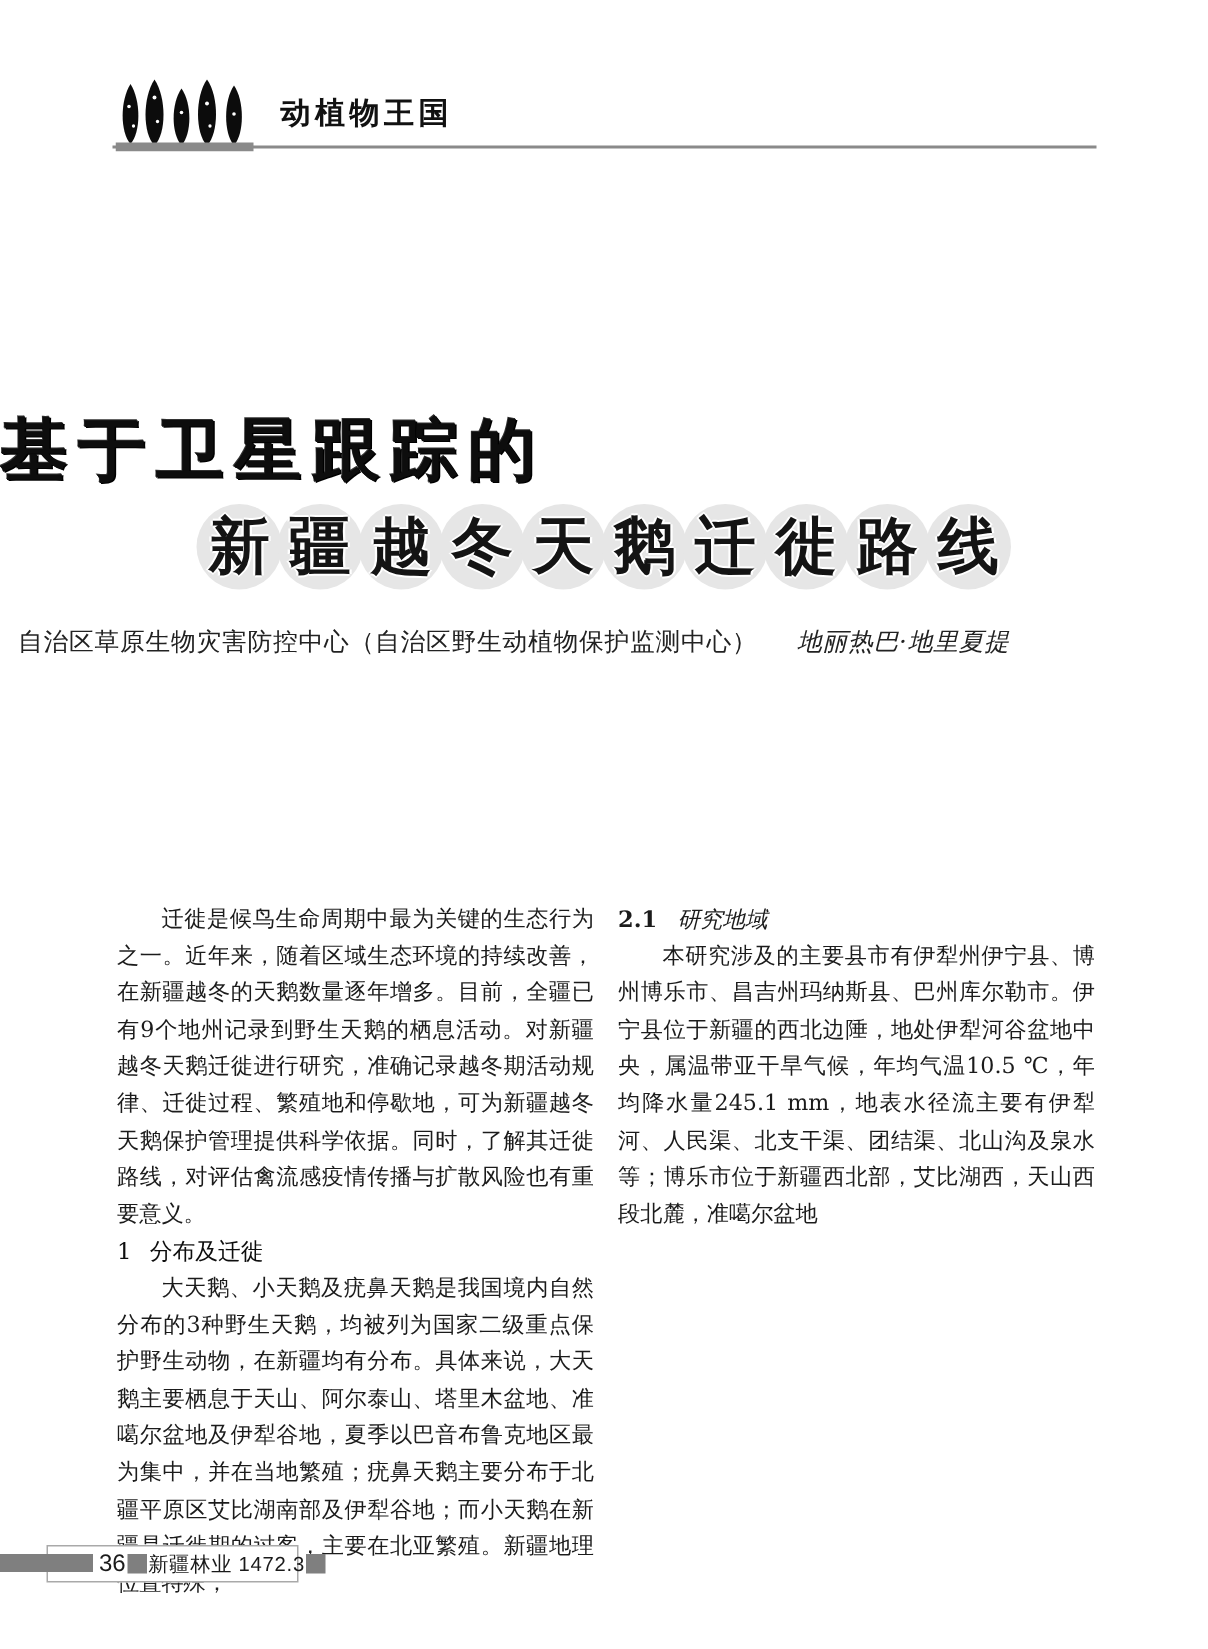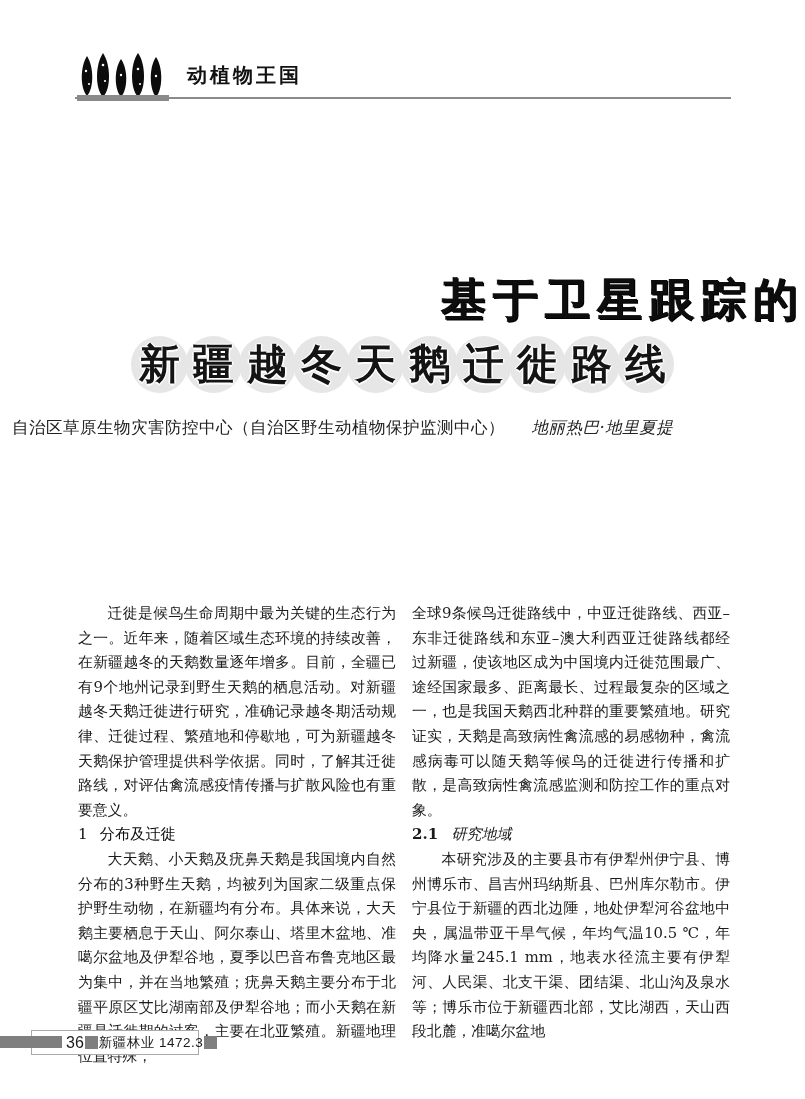--- a/index.html
+++ b/index.html
@@ -15,21 +15,21 @@
   }
   .trees{position:absolute;left:2px;bottom:-4px;width:96px;height:50px;}
   .section-label{
     position:absolute;left:112px;bottom:8px;
     font-family:Liberation Sans, sans-serif;font-size:20px;font-weight:600;
     letter-spacing:3px;color:#111;
   }
 
   
   .title1{
-    position:absolute;top:270px;left:0;width:100%;text-align:right;
+    position:absolute;top:270px;left:0;width:100%;text-align:left;
     font-family:"DejaVu Serif", serif;font-weight:900;font-size:45px;
     letter-spacing:7px;color:#0d0d0d;
     text-shadow:1px 1px 0 #000, -0.5px -0.5px 0 #333;
   }
   .title2{
     position:absolute;top:336px;left:0;width:100%;
     display:flex;justify-content:center;
   }
   .char-circle{
     width:57px;height:57px;border-radius:50%;background:#e6e6e6;
@@ -122,21 +122,20 @@
   <div class="body-cols">
     <div class="col">
       <p class="indent">迁徙是候鸟生命周期中最为关键的生态行为之一。近年来，随着区域生态环境的持续改善，在新疆越冬的天鹅数量逐年增多。目前，全疆已有9个地州记录到野生天鹅的栖息活动。对新疆越冬天鹅迁徙进行研究，准确记录越冬期活动规律、迁徙过程、繁殖地和停歇地，可为新疆越冬天鹅保护管理提供科学依据。同时，了解其迁徙路线，对评估禽流感疫情传播与扩散风险也有重要意义。</p>
       <div class="h1">
         <span class="hnum">1</span><span class="hlabel">分布及迁徙</span>
       </div>
       <p class="indent">大天鹅、小天鹅及疣鼻天鹅是我国境内自然分布的3种野生天鹅，均被列为国家二级重点保护野生动物，在新疆均有分布。具体来说，大天鹅主要栖息于天山、阿尔泰山、塔里木盆地、准噶尔盆地及伊犁谷地，夏季以巴音布鲁克地区最为集中，并在当地繁殖；疣鼻天鹅主要分布于北疆平原区艾比湖南部及伊犁谷地；而小天鹅在新疆是迁徙期的过客，主要在北亚繁殖。新疆地理位置特殊，</p>
     </div>
 
     <div class="col">
-      <p>全球9条候鸟迁徙路线中，中亚迁徙路线、西亚–东非迁徙路线和东亚–澳大利西亚迁徙路线都经过新疆，使该地区成为中国境内迁徙范围最广、途经国家最多、距离最长、过程最复杂的区域之一，也是我国天鹅西北种群的重要繁殖地。研究证实，天鹅是高致病性禽流感的易感物种，禽流感病毒可以随天鹅等候鸟的迁徙进行传播和扩散，是高致病性禽流感监测和防控工作的重点对象。</p>
       <div class="h2">
         <span class="hnum">2.1</span><span class="hlabel">研究地域</span>
       </div>
       <p class="indent">本研究涉及的主要县市有伊犁州伊宁县、博州博乐市、昌吉州玛纳斯县、巴州库尔勒市。伊宁县位于新疆的西北边陲，地处伊犁河谷盆地中央，属温带亚干旱气候，年均气温10.5 ℃，年均降水量245.1 mm，地表水径流主要有伊犁河、人民渠、北支干渠、团结渠、北山沟及泉水等；博乐市位于新疆西北部，艾比湖西，天山西段北麓，准噶尔盆地</p>
     </div>
   </div>
 
   <div class="footer">
     <div class="footer-box"></div>
     <div class="footer-bar"></div>

